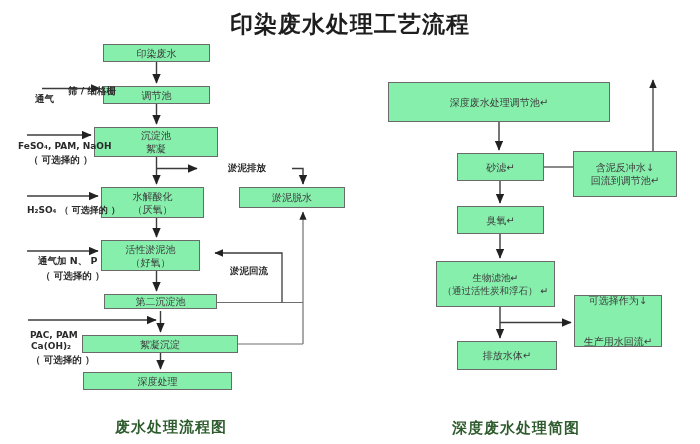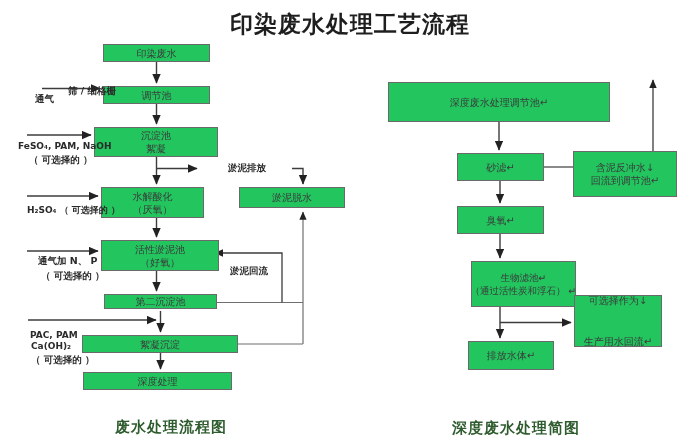--- a/index.html
+++ b/index.html
@@ -9,44 +9,44 @@
     --line:#3c3c3c;
     --loop:#6f6f6f;
     --title:#1e1e1e;
   }
   html,body{margin:0;padding:0;}
   body{font-family:"DejaVu Sans","Liberation Sans",sans-serif;background:#fff;}
   #canvas{position:relative;width:700px;height:444px;background:#fff;overflow:hidden;}
   .title{position:absolute;left:0;right:0;top:9px;text-align:center;font-size:23px;
          font-weight:bold;color:var(--title);letter-spacing:1px;}
   svg.flow{position:absolute;left:0;top:0;width:700px;height:444px;}
-  .box{position:absolute;border:1px solid var(--border);background:#22c55e;
+  .box{position:absolute;border:1px solid var(--border);background:#86efac;
        display:flex;flex-direction:column;justify-content:center;align-items:center;
        font-size:10px;color:var(--text);line-height:13px;box-sizing:border-box;
        text-align:center;white-space:nowrap;}
   .lbl{position:absolute;font-size:9.5px;font-weight:600;color:#2a2a2a;white-space:nowrap;}
   .caption{position:absolute;font-size:15px;font-weight:bold;color:var(--green);
            letter-spacing:1px;white-space:nowrap;}
   
   .n-raw     {left:103px;top:44px; width:107px;height:18px;}
   .n-tiaojie {left:103px;top:86px; width:107px;height:18px;}
   .n-chendian{left:94px; top:127px;width:124px;height:30px;}
   .n-shuijie {left:101px;top:187px;width:103px;height:31px;}
-  .n-huoxing {left:101px;top:240px;width:118px;height:31px;}
+  .n-huoxing {left:101px;top:240px;width:99px;height:31px;}
   .n-dier    {left:104px;top:294px;width:113px;height:15px;}
   .n-xuning  {left:82px; top:335px;width:156px;height:18px;}
   .n-shendu  {left:83px; top:372px;width:149px;height:18px;}
   .n-tuoshui {left:239px;top:187px;width:106px;height:21px;text-align:center;}
   
   .n-rtiaojie{left:388px;top:82px; width:222px;height:40px;}
   .n-shalv   {left:457px;top:153px;width:87px; height:28px;}
   .n-backwash{left:573px;top:151px;width:104px;height:46px;}
   .n-chouyang{left:457px;top:206px;width:87px; height:28px;}
-  .n-shengwu {left:436px;top:261px;width:105px;height:46px;font-size:9.5px;margin-left:35px;}
-  .n-paifang {left:457px;top:341px;width:86px; height:29px;margin-left:11px;}
+  .n-shengwu {left:436px;top:261px;width:119px;height:46px;font-size:9.5px;}
+  .n-paifang {left:457px;top:341px;width:100px; height:29px;}
   .n-reuse   {left:574px;top:295px;width:88px; height:52px;gap:28px;}
   
   .l-screen   {left:68px; top:65px;margin-top:20px;}
   .l-aeration {left:35px; top:93px;}
   .l-feso4    {left:18px; top:141px;font-size:9px;}
   .l-opt1     {left:29px; top:154px;}
   .l-h2so4    {left:27px; top:204px;font-size:9px;}
   .l-np       {left:38px; top:255px;}
   .l-opt2     {left:41px; top:270px;}
   .l-pac      {left:30px; top:330px;font-size:9px;}

